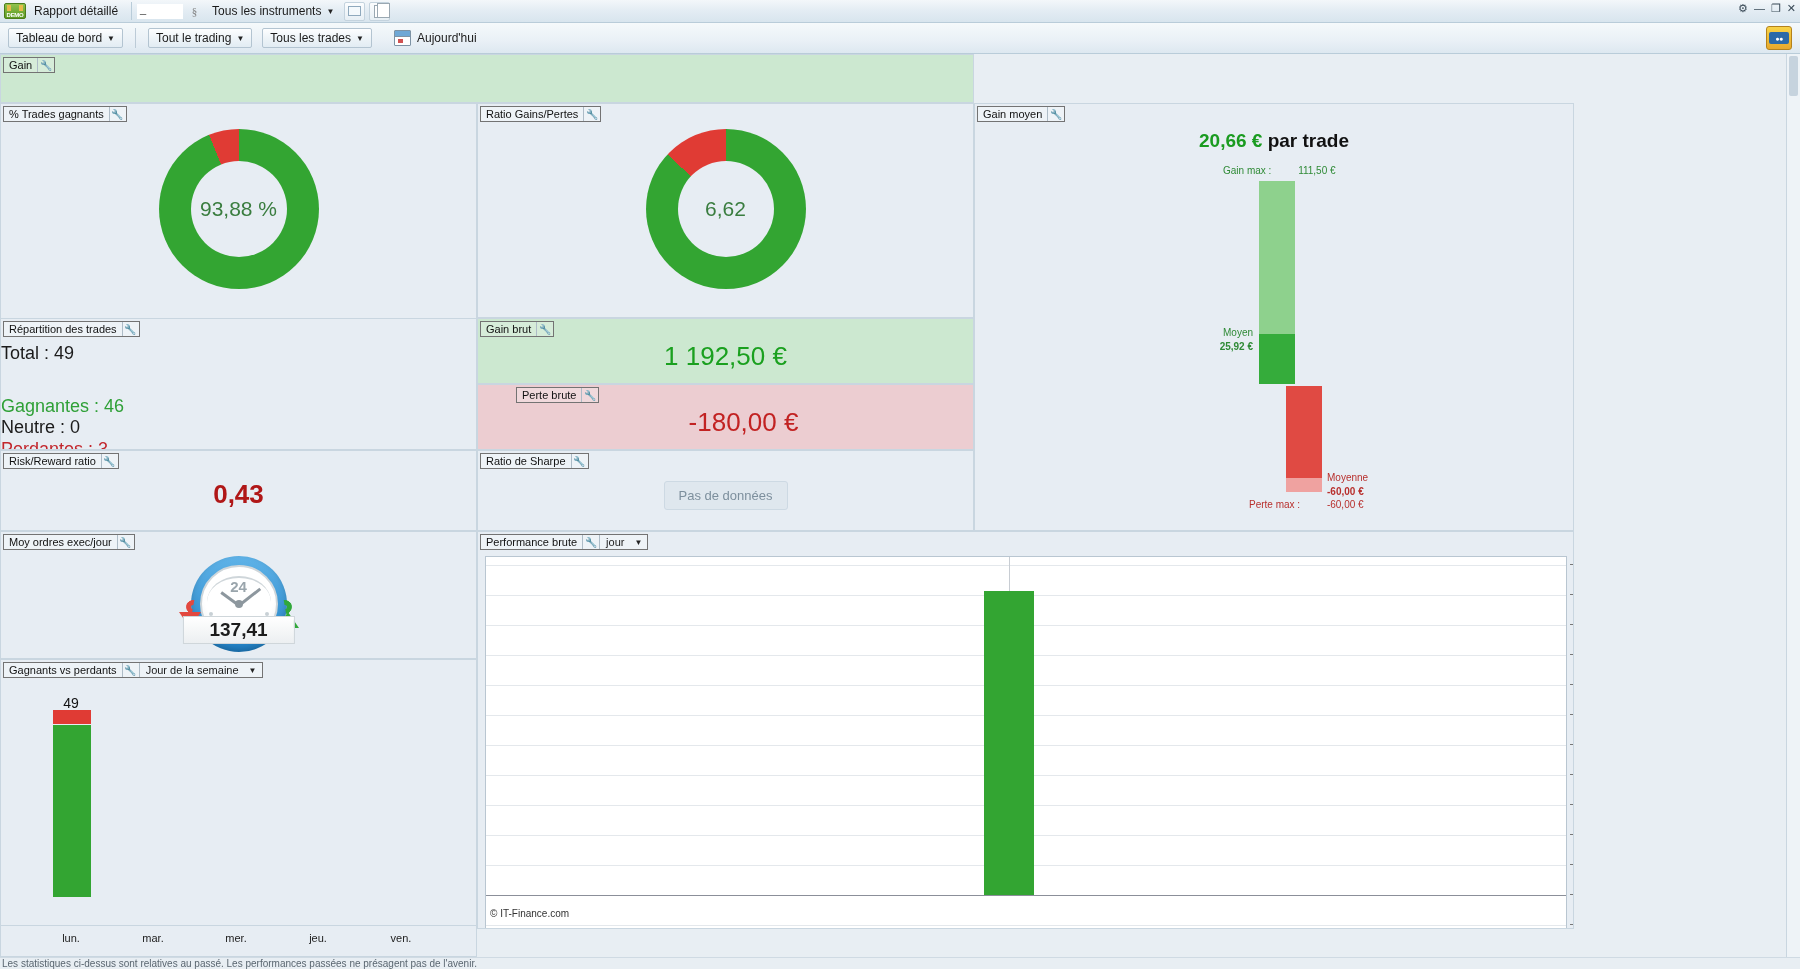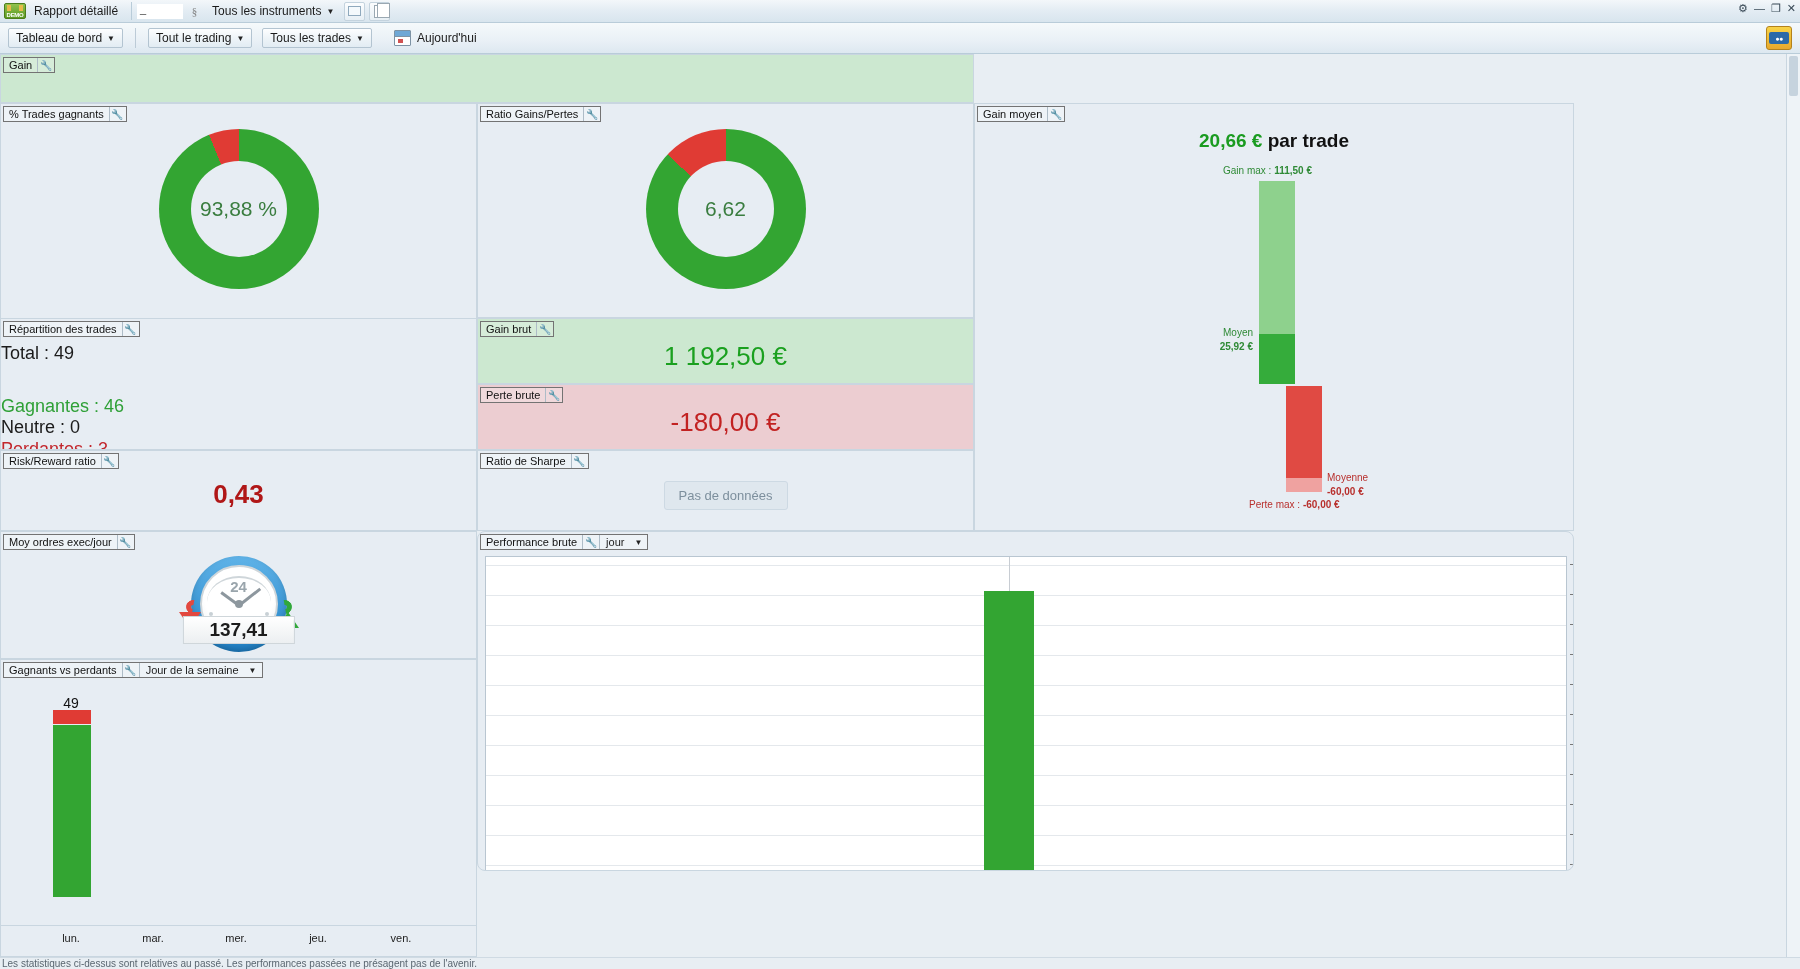--- a/index.html
+++ b/index.html
@@ -298,21 +298,21 @@
   .gm-title {
     text-align:center; font-size: 19px; font-weight:bold;
   }
   .gm-title .amt { color:#1a9b20; }
   .gm-title .rest { color:#111; }
 
   .gm-stage { position: relative; width: 100%; height: 370px; }
   .gm-lbl { position:absolute; font-size: 10px; white-space: nowrap; }
   .gm-lbl.green { color:#2f8a36; }
   .gm-lbl.red { color:#b8302d; }
-  .gm-lbl b { font-weight:bold; }
+  .gm-lbl b { font-weight:normal;margin-left:24px; }
 
   
   .wd-stage { position:relative; width:100%; height:100%; }
   .wd-axis-lbl {
     position:absolute; bottom: 6px; font-size: 11px; color:#222;
     transform: translateX(-50%);
   }
   .wd-baseline {
     position:absolute; left:0; right:0; bottom: 24px; height:1px;
     background:#c9d6e0;
@@ -463,21 +463,21 @@
   </div>
 
   <div class="panel green" style="left:477px; top:264px; width:497px; height:66px;">
     <div class="plabel on-green">
       <span class="txt">Gain brut</span>
       <span class="wr">🔧</span>
     </div>
     <div class="val-xl val-green-xl" style="text-align:center;margin-top:4px;">1 192,50 €</div>
   </div>
 
-  <div class="panel red" style="left:477px; top:330px; width:497px; height:66px;">
+  <div class="panel red" style="left:477px; top:330px; width:497px; height:66px;padding-left:36px;">
     <div class="plabel on-red">
       <span class="txt">Perte brute</span>
       <span class="wr">🔧</span>
     </div>
     <div class="val-xl val-red-xl" style="text-align:center;margin-top:4px;">-180,00 €</div>
   </div>
 
   <div class="panel" style="left:0; top:396px; width:477px; height:81px;">
     <div class="plabel">
       <span class="txt">Risk/Reward ratio</span>
@@ -574,21 +574,21 @@
 
       <div class="gm-lbl red" style="left:352px;top:320px;">Moyenne</div>
       <div class="gm-lbl red" style="left:352px;top:334px;font-weight:bold;">-60,00 €</div>
 
       <div class="gm-lbl red" style="left:274px;top:347px;">
         <span>Perte max : </span><b>-60,00 €</b>
       </div>
     </div>
   </div>
 
-  <div class="panel" style="left:477px; top:477px; width:1097px; height:340px;border-radius:8px;">
+  <div class="panel" style="left:477px; top:477px; width:1097px; height:398px;">
     <div class="plabel">
       <span class="txt">Performance brute</span>
       <span class="wr">🔧</span>
       <span class="sel">
         <span>jour</span>
         <span class="caret">▼</span>
       </span>
     </div>
 
     <div class="perf-box" style="left:7px; top:24px; width:1082px; height:390px;">

